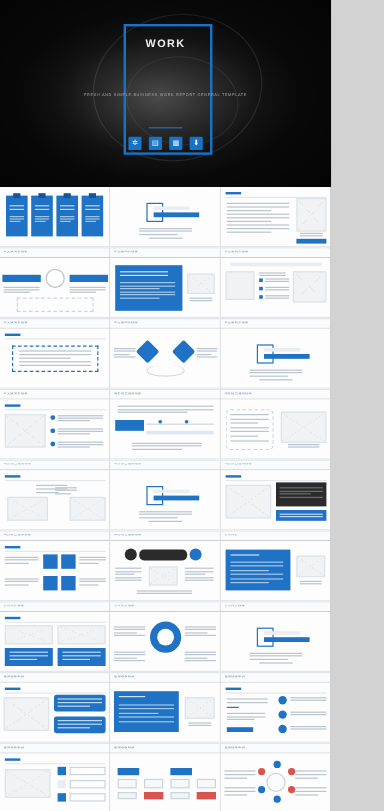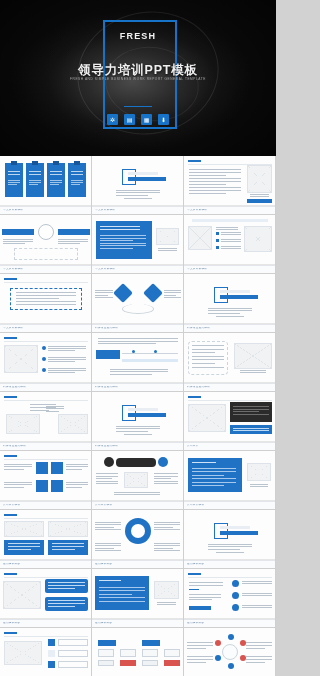--- a/index.html
+++ b/index.html
@@ -82,22 +82,21 @@
 <div class="page">
 
   <div class="hero">
     <div class="hero-bg"></div>
     <div class="hero-spiral"></div>
     <div class="hero-spiral2"></div>
     <div class="hero-vig"></div>
 
     <div class="frame"></div>
 
-    <div class="logo">FRESH</div>
-    <div class="title">领导力培训PPT模板</div>
+    <div class="logo">WORK</div>
     <div class="subtitle">FRESH AND SIMPLE BUSINESS WORK REPORT GENERAL TEMPLATE</div>
     <div class="divider"></div>
 
     <div class="icon-row">
       <div class="ic">✲</div>
       <div class="ic">▤</div>
       <div class="ic">▦</div>
       <div class="ic">⬇</div>
     </div>
   </div>

